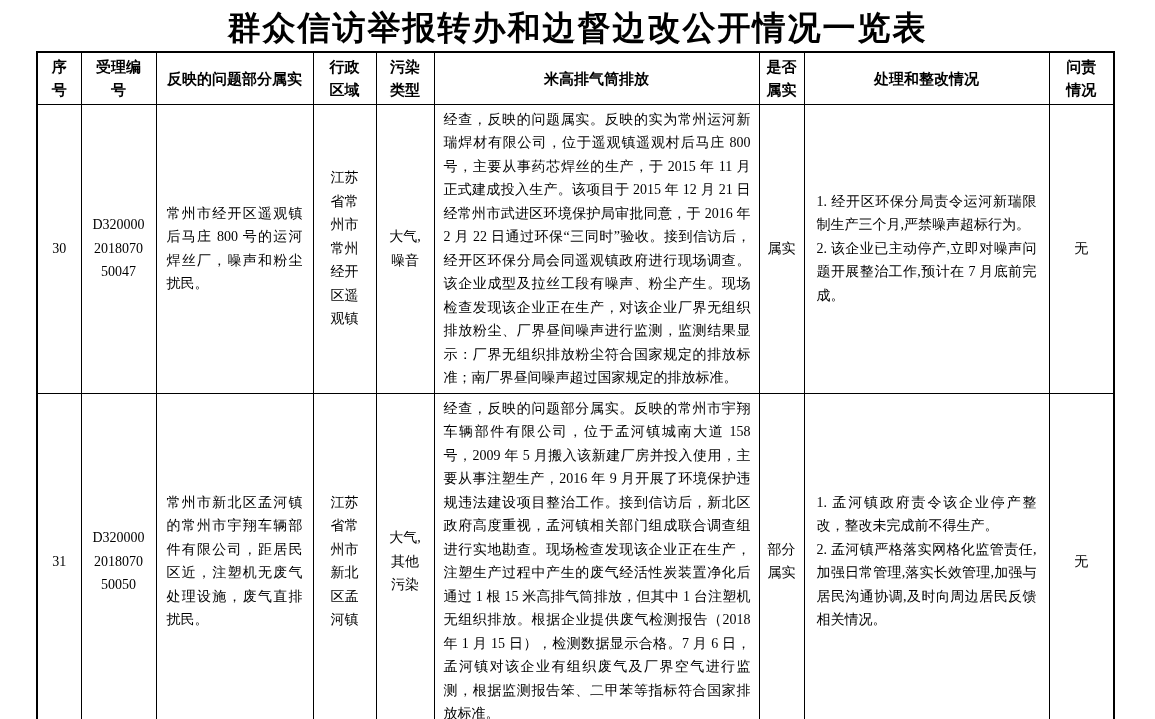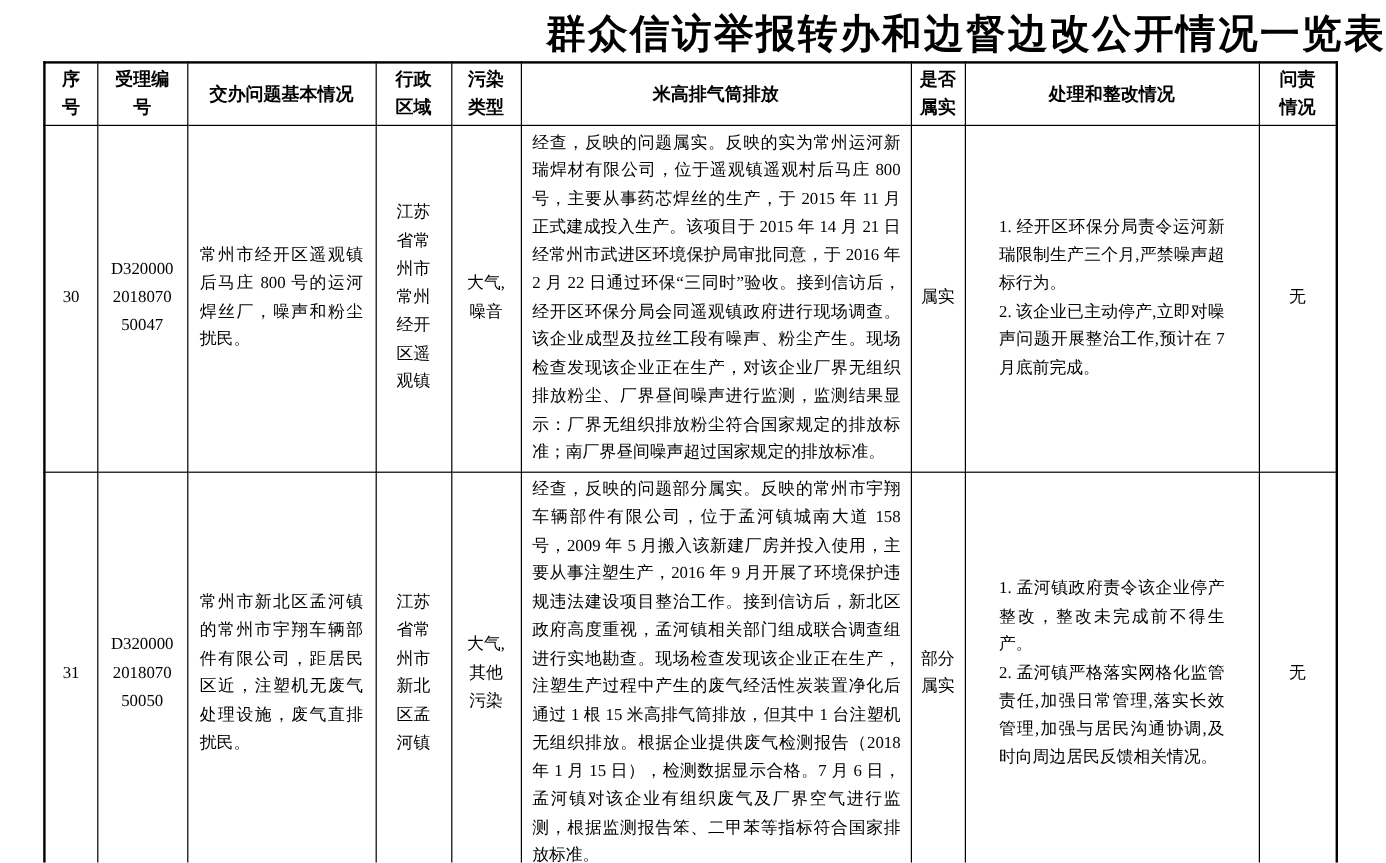--- a/index.html
+++ b/index.html
@@ -7,21 +7,21 @@
     margin: 0; padding: 0;
     background: #ffffff;
     width: 1155px; height: 719px;
     font-family: "Liberation Serif", "DejaVu Serif", serif;
     color: #000;
   }
   .page { width: 1155px; height: 719px; overflow: hidden; background: #fff; }
 
   .doc-title {
     margin: 6px 0 0 0;
-    text-align: right;
+    text-align: center;
     font-size: 33px;
     font-weight: bold;
     letter-spacing: 2px;
     font-family: "Liberation Serif", "DejaVu Serif", serif;
   }
   .doc-subtitle {
     margin: 3px 0 7px 0;
     text-align: center;
     font-size: 13px;
     letter-spacing: 3px;
@@ -67,21 +67,21 @@
     margin-left: 28px;
   }
   td.c-invest {
     text-align: justify;
     vertical-align: top;
     padding: 3px 8px 3px 9px;
   }
   td.c-handling {
     text-align: justify;
     vertical-align: middle;
-    padding: 2px 28px;
+    padding: 2px 12px;
   }
 </style>
 </head>
 <body>
 
 <div class="page">
 
   <h1 class="doc-title">群众信访举报转办和边督边改公开情况一览表</h1>
 
   <table class="report">
@@ -95,21 +95,21 @@
       <col style="width:45px">
       <col style="width:245px">
       <col style="width:65px">
     </colgroup>
     <thead>
       <tr class="header-row">
         <th>序
 号</th>
         <th>受理编
 号</th>
-        <th>交办问题基本情况</th>
+        <th>反映的问题部分属实</th>
         <th>行政
 区域</th>
         <th>污染
 类型</th>
         <th>米高排气筒排放</th>
         <th>是否
 属实</th>
         <th>处理和整改情况</th>
         <th>问责
 情况</th>
@@ -124,21 +124,21 @@
         <td class="c-problem">常州市经开区遥观镇后马庄 800 号的运河焊丝厂，噪声和粉尘扰民。</td>
         <td class="c-center pre">江苏
 省常
 州市
 常州
 经开
 区遥
 观镇</td>
         <td class="c-center pre">大气,
 噪音</td>
-        <td class="c-invest">经查，反映的问题属实。反映的实为常州运河新瑞焊材有限公司，位于遥观镇遥观村后马庄 800 号，主要从事药芯焊丝的生产，于 2015 年 11 月正式建成投入生产。该项目于 2015 年 14 月 21 日经常州市武进区环境保护局审批同意，于 2016 年 2 月 22 日通过环保“三同时”验收。接到信访后，经开区环保分局会同遥观镇政府进行现场调查。该企业成型及拉丝工段有噪声、粉尘产生。现场检查发现该企业正在生产，对该企业厂界无组织排放粉尘、厂界昼间噪声进行监测，监测结果显示：厂界无组织排放粉尘符合国家规定的排放标准；南厂界昼间噪声超过国家规定的排放标准。</td>
+        <td class="c-invest">经查，反映的问题属实。反映的实为常州运河新瑞焊材有限公司，位于遥观镇遥观村后马庄 800 号，主要从事药芯焊丝的生产，于 2015 年 11 月正式建成投入生产。该项目于 2015 年 12 月 21 日经常州市武进区环境保护局审批同意，于 2016 年 2 月 22 日通过环保“三同时”验收。接到信访后，经开区环保分局会同遥观镇政府进行现场调查。该企业成型及拉丝工段有噪声、粉尘产生。现场检查发现该企业正在生产，对该企业厂界无组织排放粉尘、厂界昼间噪声进行监测，监测结果显示：厂界无组织排放粉尘符合国家规定的排放标准；南厂界昼间噪声超过国家规定的排放标准。</td>
         <td class="c-center pre">属实</td>
         <td class="c-handling pre">1. 经开区环保分局责令运河新瑞限制生产三个月,严禁噪声超标行为。
 2. 该企业已主动停产,立即对噪声问题开展整治工作,预计在 7 月底前完成。</td>
         <td class="c-center">无</td>
       </tr>
       <tr class="data-row-1">
         <td class="c-center">31</td>
         <td class="c-center pre">D320000
 2018070
 50050</td>

